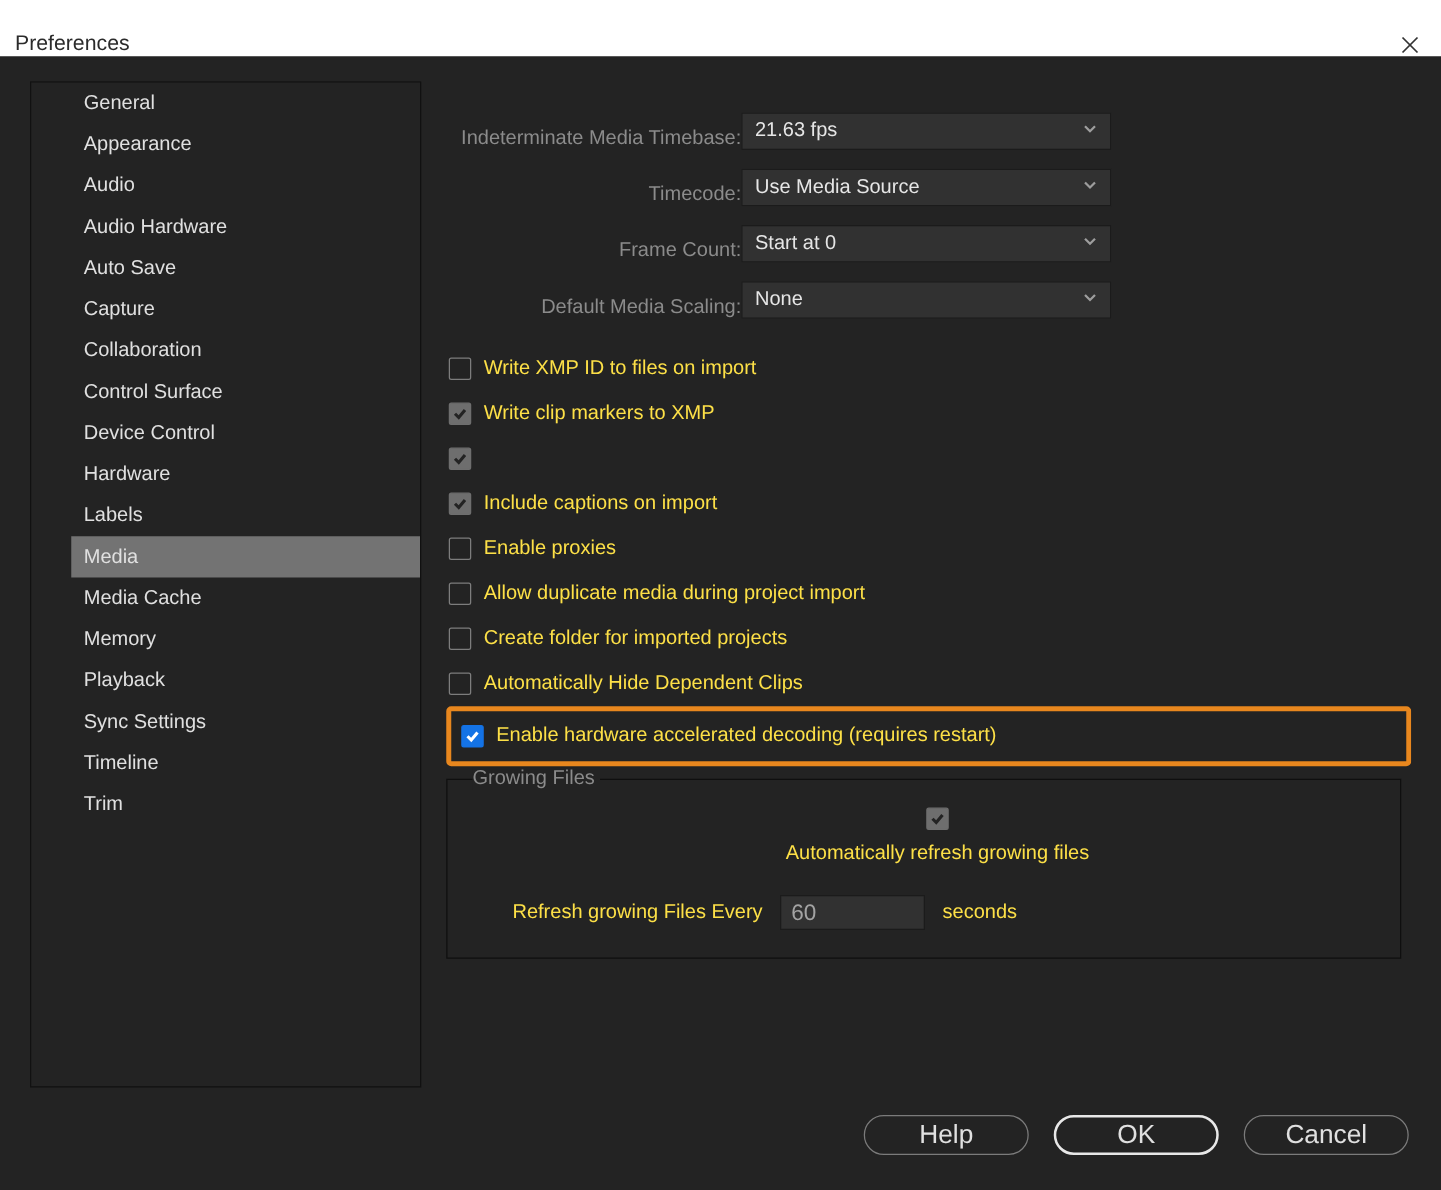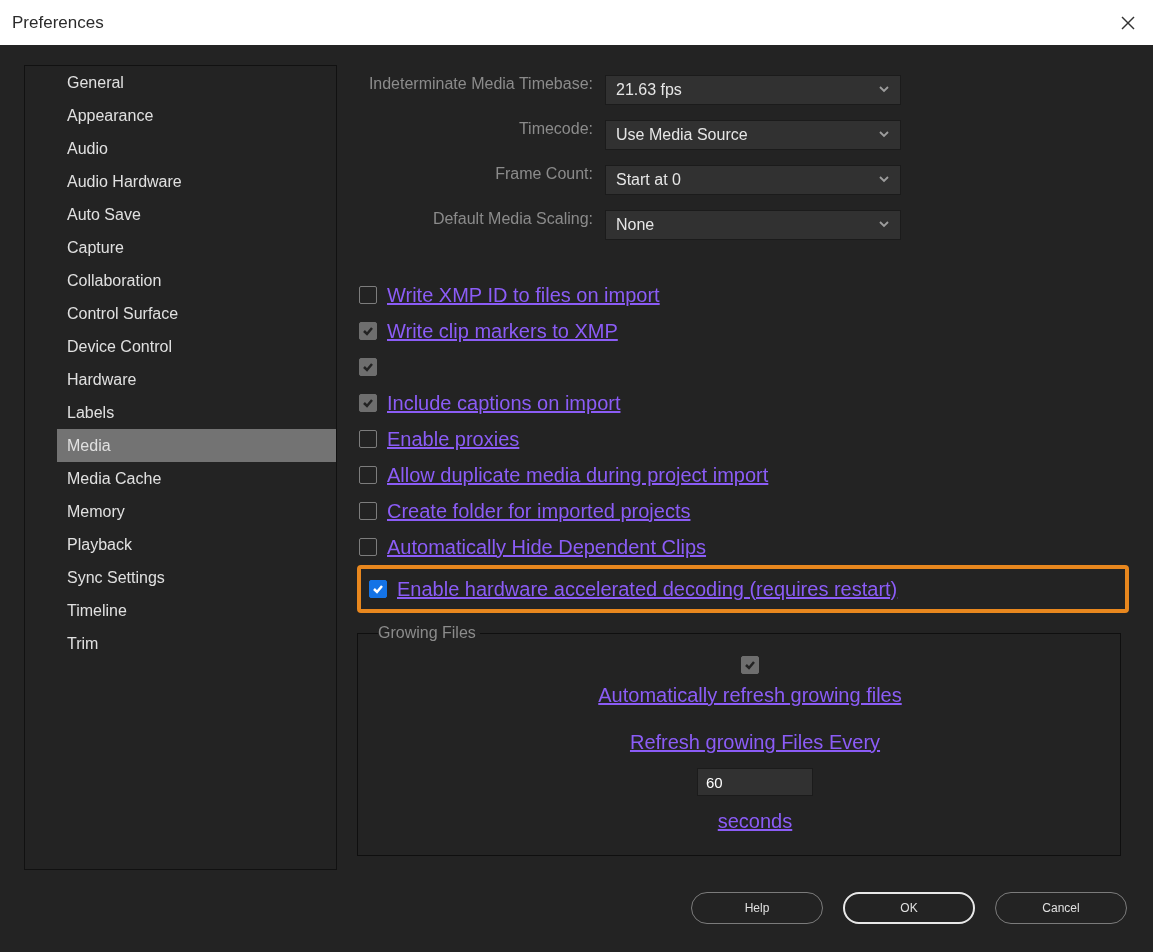--- a/index.html
+++ b/index.html
@@ -1,21 +1,21 @@
 <!DOCTYPE html>
 <html><head>
 <meta charset="utf-8">
 <style>
 * { margin: 0; padding: 0; box-sizing: border-box; font-family: -apple-system, "Segoe UI", Helvetica, Arial, sans-serif; }
 html, body { width: 1153px; height: 952px; background: #fff; }
 .titlebar {
   height: 45px;
   background: #fff;
   display: flex;
-  align-items: center;
+  align-items: flex-end;
   justify-content: space-between;
   padding: 0 16px 0 12px;
 }
 .titlebar-title { color: #2b2b2b; font-size: 17px; }
 .titlebar-close { cursor: pointer; width: 18px; height: 18px; display:flex; align-items:center; justify-content:center; }
 .titlebar-close svg { width: 16px; height: 16px; stroke: #333; stroke-width: 1.4; }
 
 .body-area {
   width: 100%;
   height: 907px;
@@ -47,23 +47,22 @@
 }
 .sidebar-item.selected { background: #737373; }
 
 .content {
   flex: 1;
   padding-top: 10px;
   color: #a9a9a9;
 }
 .form-row {
   display: flex;
-  align-items: flex-start;
+  align-items: flex-end;
   height: 45px;
-  gap: 12px;
 }
 .form-label {
   width: 236px;
   text-align: right;
   color: #8b8b8b;
   font-size: 16px;
 }
 .dropdown {
   width: 296px;
   height: 30px;
@@ -102,25 +101,25 @@
   display: inline-flex;
   align-items: center;
   justify-content: center;
   cursor: pointer;
 }
 .cb.checked.neutral { background: #6e6e6e; border-color:#6e6e6e; }
 .cb.checked.blue { background: #1473e6; border-color:#1473e6; }
 .cb svg { width: 12px; height: 12px; stroke: #fff; stroke-width: 2.5; fill:none; display:none; }
 .cb.checked svg { display:block; }
 .cb.checked.neutral svg { stroke:#232323; }
-.check-label { color: #8b5cf6; font-size: 20px; text-decoration: underline; }
+.check-label { color: #fde047; font-size: 16px; }
 
 .group-box {
   border: 1px solid #0f0f0f;
-  margin-top: 20px;
+  margin-top: 10px;
   padding: 0 20px 22px 20px;
   width: 764px;
 }
 .group-title {
   color: #8b8b8b;
   font-size: 16px;
   margin-top: -1px;
   background: #232323;
   display: inline-block;
   padding: 0 4px 0 0;
@@ -132,48 +131,47 @@
   gap: 10px;
   margin-top: 4px;
   flex-direction: column;
 }
 .group-refresh-row {
   display: flex;
   align-items: center;
   gap: 14px;
   margin-top: 24px;
   padding-left: 32px;
-  flex-direction: column;
 }
 .num-input {
   width: 116px;
   height: 28px;
   background: #313131;
   border: 1px solid #1b1b1b;
-  color: #ffffff;
+  color: #a3a3a3;
   padding: 0 8px;
-  font-size: 15px;
+  font-size: 18px;
 }
 
 .button-row {
   height: 56px;
   display: flex;
   align-items: center;
   justify-content: flex-end;
   gap: 20px;
   padding-right: 2px;
 }
 .btn {
   width: 132px;
   height: 32px;
   border-radius: 16px;
   border: 1.5px solid #7b7b7b;
   background: transparent;
   color: #e0e0e0;
-  font-size: 12px;
+  font-size: 21px;
   cursor: pointer;
   display:flex;align-items:center;justify-content:center;
 }
 .btn.primary { border: 2px solid #e8e8e8; }
 </style>
 </head>
 <body>
 
 <div class="titlebar">
   <span class="titlebar-title">Preferences</span>

